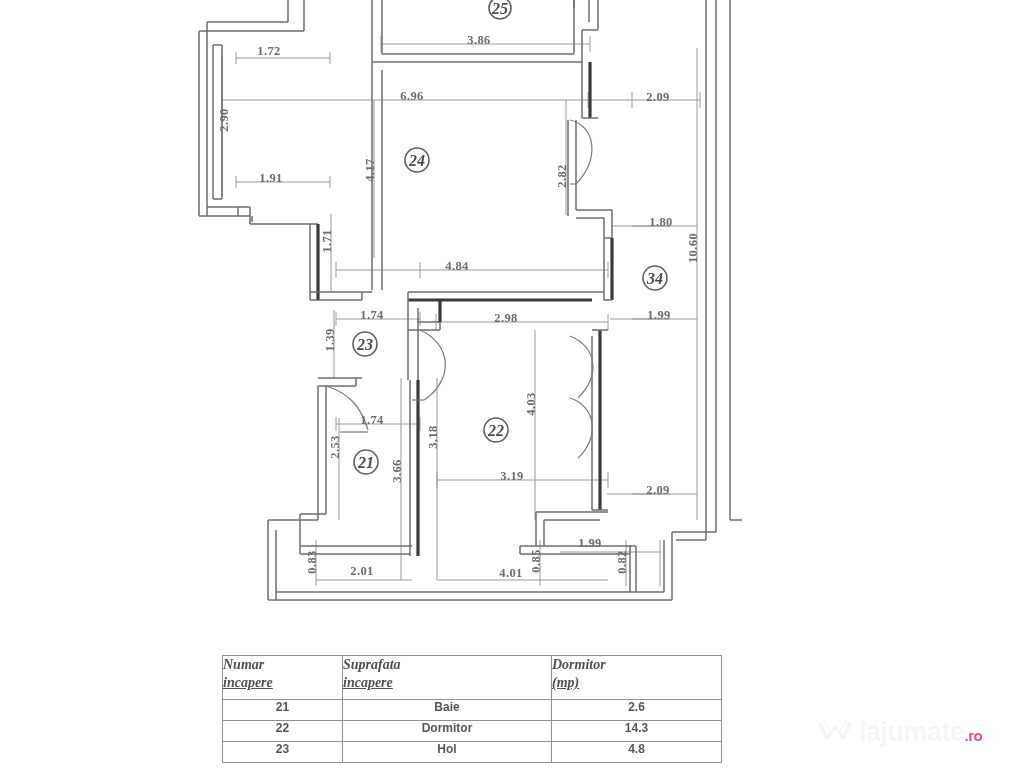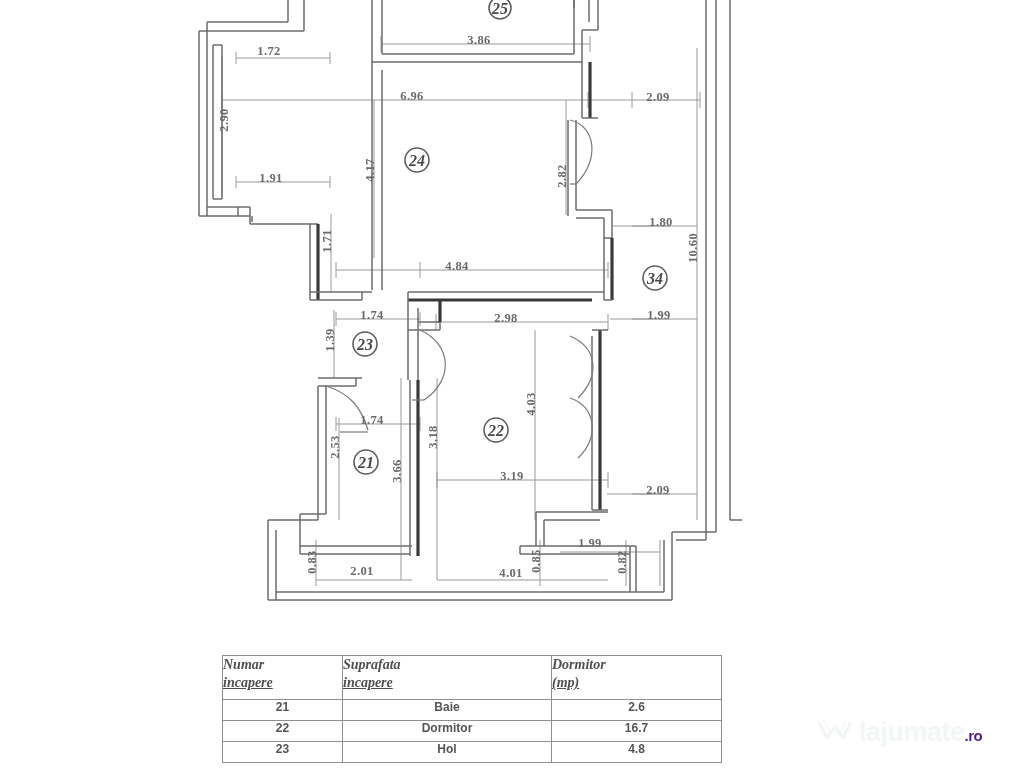--- a/index.html
+++ b/index.html
@@ -127,21 +127,21 @@
   }
   #watermark .wm-text {
     font-family: "Liberation Sans", sans-serif;
     font-size: 27px;
     font-weight: bold;
     color: #f2f6f4;
     letter-spacing: -0.5px;
     line-height: 1;
   }
   #watermark .wm-tld {
-    color: #4c1d95;
+    color: #ec4899;
     font-size: 15px;
     vertical-align: baseline;
   }
 </style>
 </head>
 <body>
 
 <div id="stage">
 
   <svg id="plan" viewBox="0 0 1024 768">
@@ -435,21 +435,21 @@
     </thead>
     <tbody>
       <tr>
         <td class="body-cell">21</td>
         <td class="body-cell">Baie</td>
         <td class="body-cell">2.6</td>
       </tr>
       <tr>
         <td class="body-cell">22</td>
         <td class="body-cell">Dormitor</td>
-        <td class="body-cell">16.7</td>
+        <td class="body-cell">14.3</td>
       </tr>
       <tr>
         <td class="body-cell">23</td>
         <td class="body-cell">Hol</td>
         <td class="body-cell">4.8</td>
       </tr>
     </tbody>
   </table>
 
   <div id="watermark">

